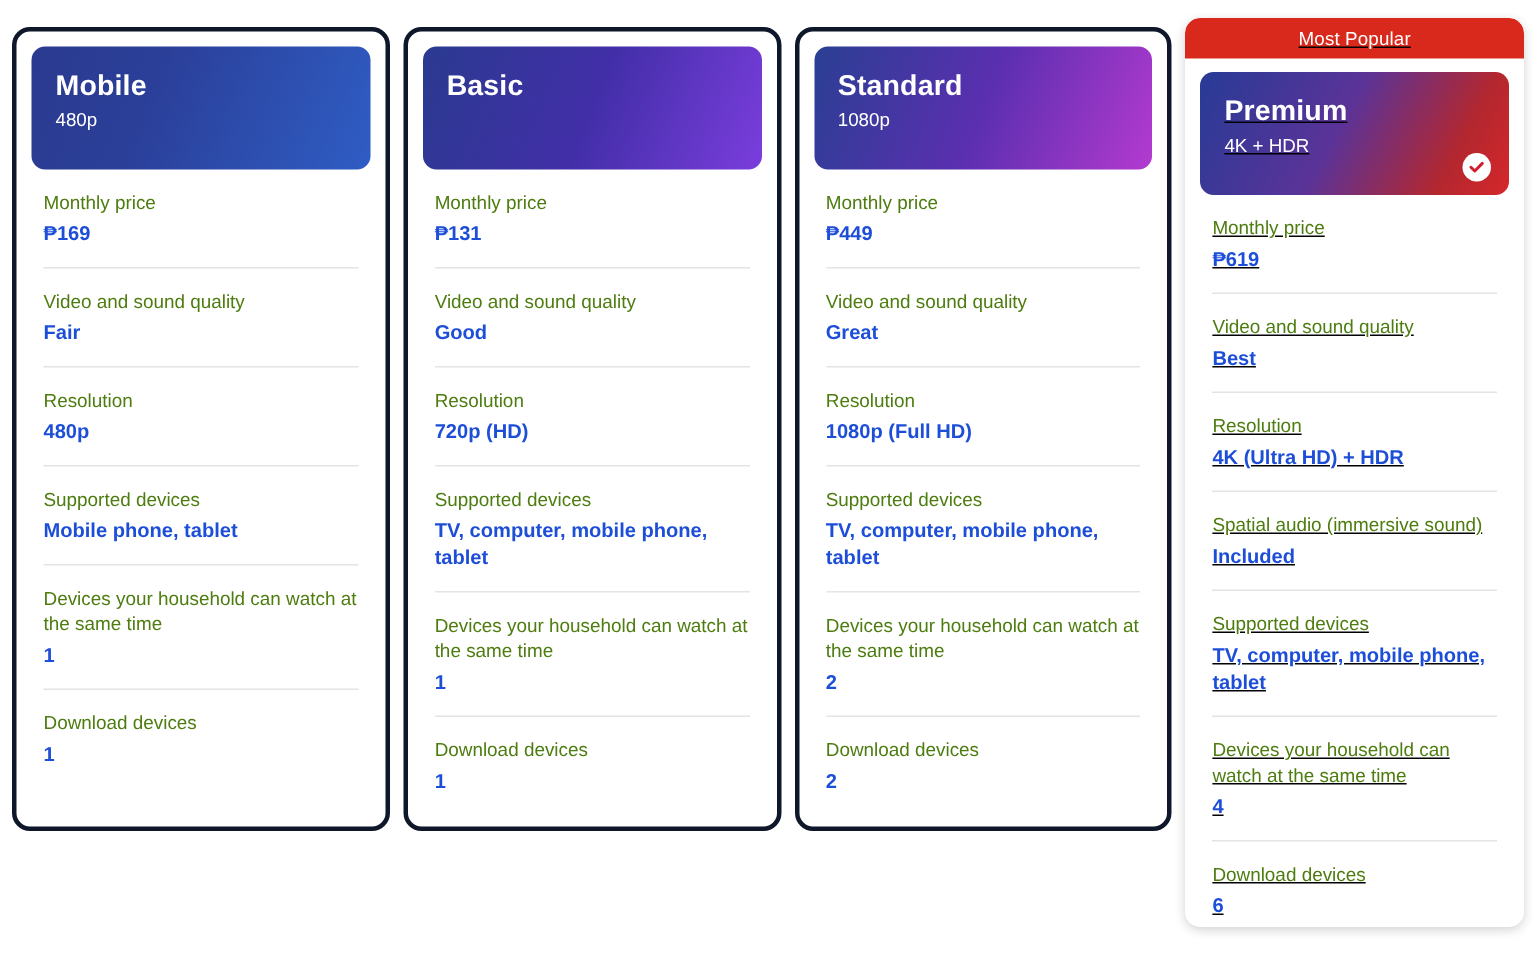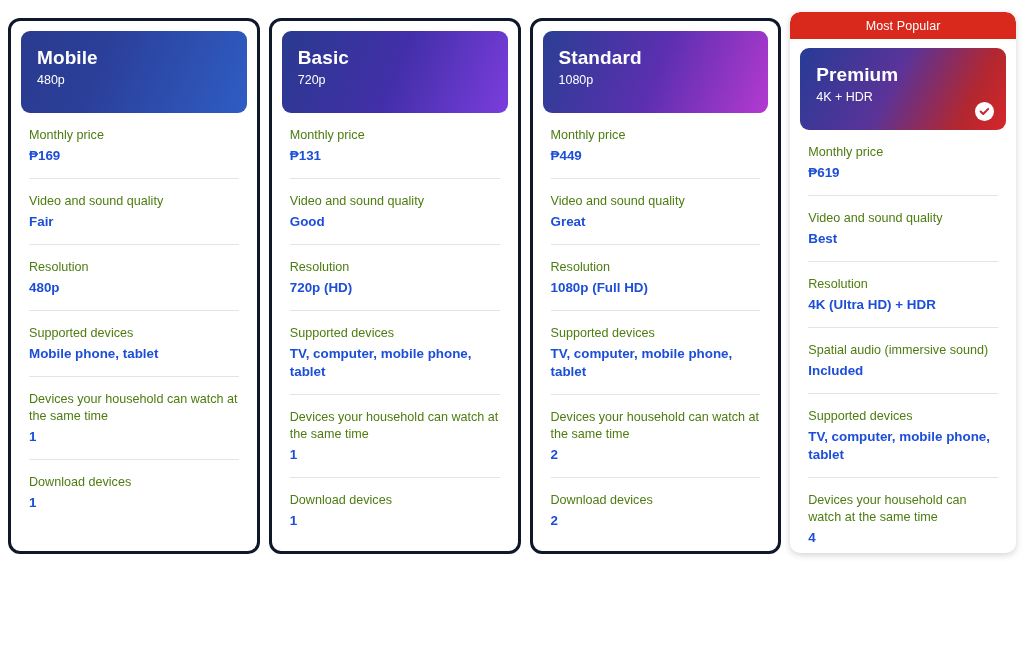--- a/index.html
+++ b/index.html
@@ -32,26 +32,27 @@
     border-radius: 12px;
     margin-top: 18px;
     height: 536px;
     padding: 10px 10px 0 10px;
     overflow: hidden;
   }
 
   
   .plan-card.popular {
     margin-top: 12px;
-    height: 541px;
+    height: 606px;
     border: none;
     border-radius: 10px;
     padding: 0;
     box-shadow: 0 2px 7px rgba(0,0,0,0.18);
     background: #ffffff;
+    text-decoration: underline;
   }
 
   .popular-banner {
     height: 27px;
     background: #d8291c;
     color: #ffffff;
     font-size: 12.5px;
     font-weight: 400;
     display: flex;
     align-items: center;
@@ -165,21 +166,20 @@
       <div class="feature-row">
         <div class="feature-label">Download devices</div>
         <div class="feature-value">1</div>
       </div>
     </div>
   </div>
 
   <div class="plan-card">
     <div class="plan-header basic">
       <div class="plan-name">Basic</div>
-      <div class="plan-sub">720p</div>
     </div>
     <div class="features">
       <div class="feature-row">
         <div class="feature-label">Monthly price</div>
         <div class="feature-value">₱131</div>
       </div>
       <div class="feature-row">
         <div class="feature-label">Video and sound quality</div>
         <div class="feature-value">Good</div>
       </div>

